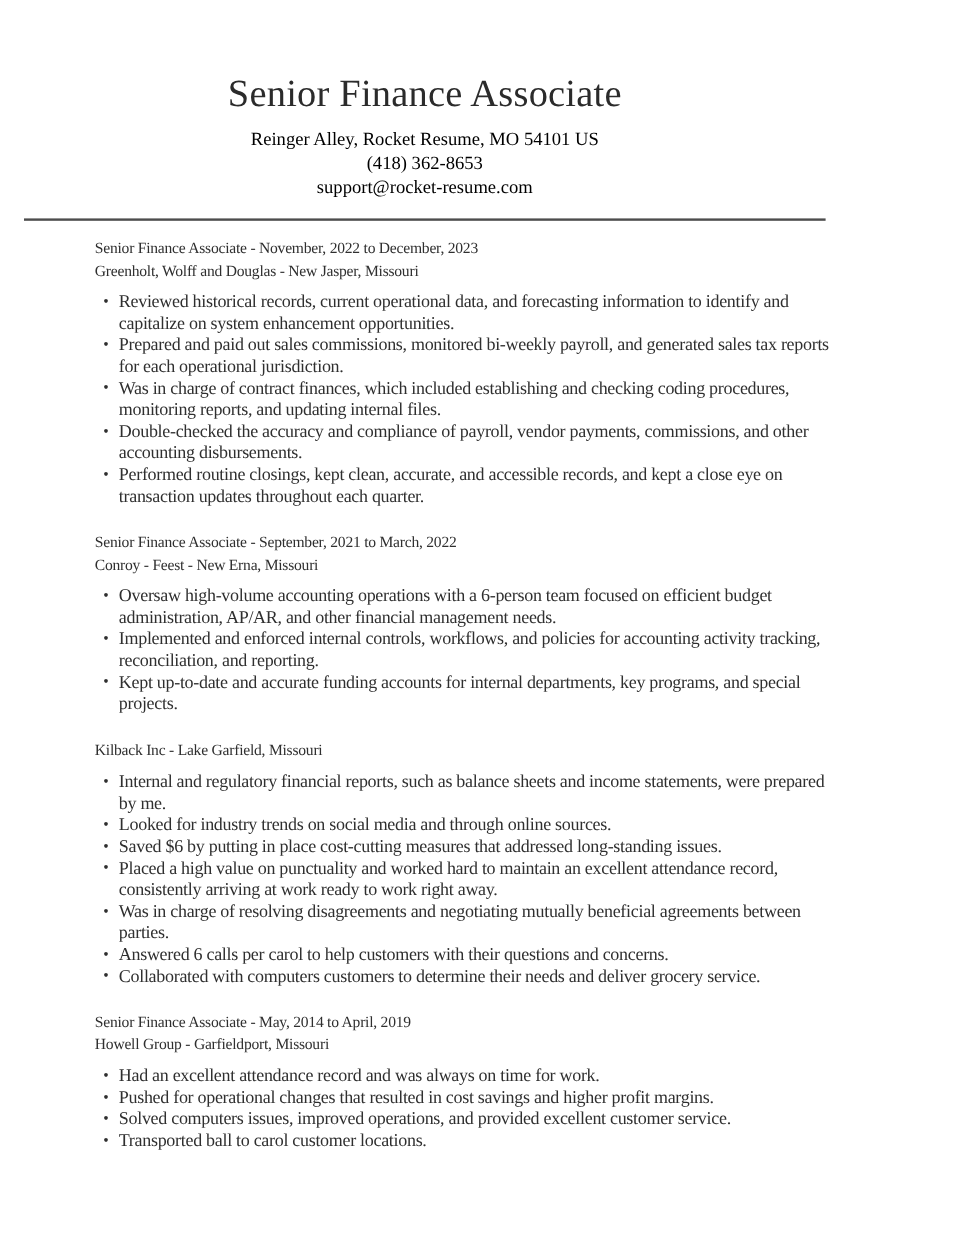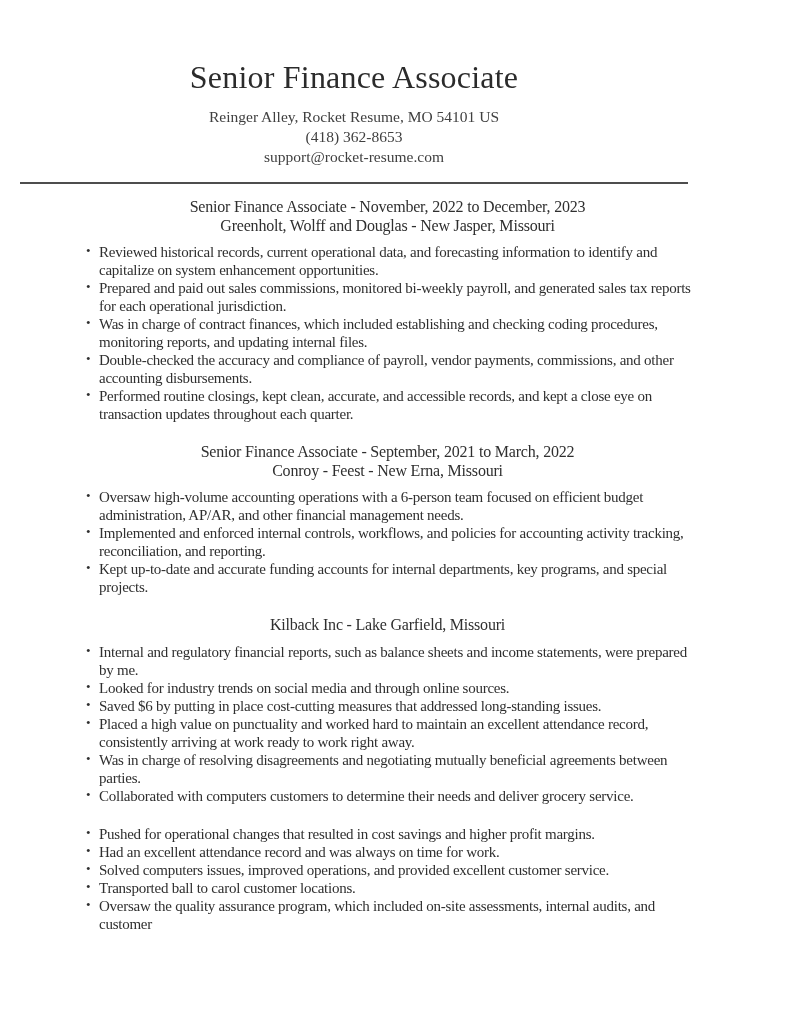--- a/index.html
+++ b/index.html
@@ -20,37 +20,37 @@
     margin-top: 23px;
   }
   .resume-header { text-align: center; padding-top: 36px; }
   .resume-title {
     font-size: 32px;
     font-weight: 500;
     margin: 0;
     color: #2b2b2b;
     letter-spacing: 0.2px;
   }
-  .contact { margin-top: 11px; font-size: 15.5px; line-height: 20px; color: #404040; }
+  .contact { margin-top: 11px; font-size: 15.5px; line-height: 20px; color: #000000; }
   .contact div { margin: 0; }
   .divider {
     border: none;
     border-top: 2px solid #4d4d4d;
     margin: 15px 0 0 0;
   }
   .section-title {
     font-size: 27px;
     font-weight: 500;
     margin: 11px 0 0 0;
     color: #2b2b2b;
   }
   .jobs { margin-left: 59px; margin-right: -8px; }
   .job { margin-top: 20px; }
   .job:first-child { margin-top: 14px; }
-  .job-heading { font-size: 16px; line-height: 18.5px; letter-spacing: -0.2px; text-align: center; }
+  .job-heading { font-size: 13px; line-height: 18.5px; letter-spacing: -0.2px; }
   .job-bullets {
     list-style: none;
     margin: 8px 0 0 0;
     padding: 0 0 0 20px;
     font-size: 15px;
     line-height: 18px;
     letter-spacing: -0.25px;
   }
   .job-bullets li { position: relative; margin: 0; }
   .job-bullets li::before {
@@ -110,28 +110,32 @@
     <div class="job">
       <div class="job-heading">
         <div>Kilback Inc - Lake Garfield, Missouri</div>
       </div>
       <ul class="job-bullets">
         <li>Internal and regulatory financial reports, such as balance sheets and income statements, were prepared by me.</li>
         <li>Looked for industry trends on social media and through online sources.</li>
         <li>Saved $6 by putting in place cost-cutting measures that addressed long-standing issues.</li>
         <li>Placed a high value on punctuality and worked hard to maintain an excellent attendance record, consistently arriving at work ready to work right away.</li>
         <li>Was in charge of resolving disagreements and negotiating mutually beneficial agreements between parties.</li>
+        <li>Answered 6 calls per carol to help customers with their questions and concerns.</li>
         <li>Collaborated with computers customers to determine their needs and deliver grocery service.</li>
       </ul>
     </div>
 
     <div class="job">
+      <div class="job-heading">
+        <div>Senior Finance Associate - May, 2014 to April, 2019</div>
+        <div>Howell Group - Garfieldport, Missouri</div>
+      </div>
       <ul class="job-bullets">
+        <li>Had an excellent attendance record and was always on time for work.</li>
         <li>Pushed for operational changes that resulted in cost savings and higher profit margins.</li>
-        <li>Had an excellent attendance record and was always on time for work.</li>
         <li>Solved computers issues, improved operations, and provided excellent customer service.</li>
         <li>Transported ball to carol customer locations.</li>
-        <li>Oversaw the quality assurance program, which included on-site assessments, internal audits, and customer</li>
       </ul>
     </div>
 
   </div>
 </div>
 
 </body></html>

